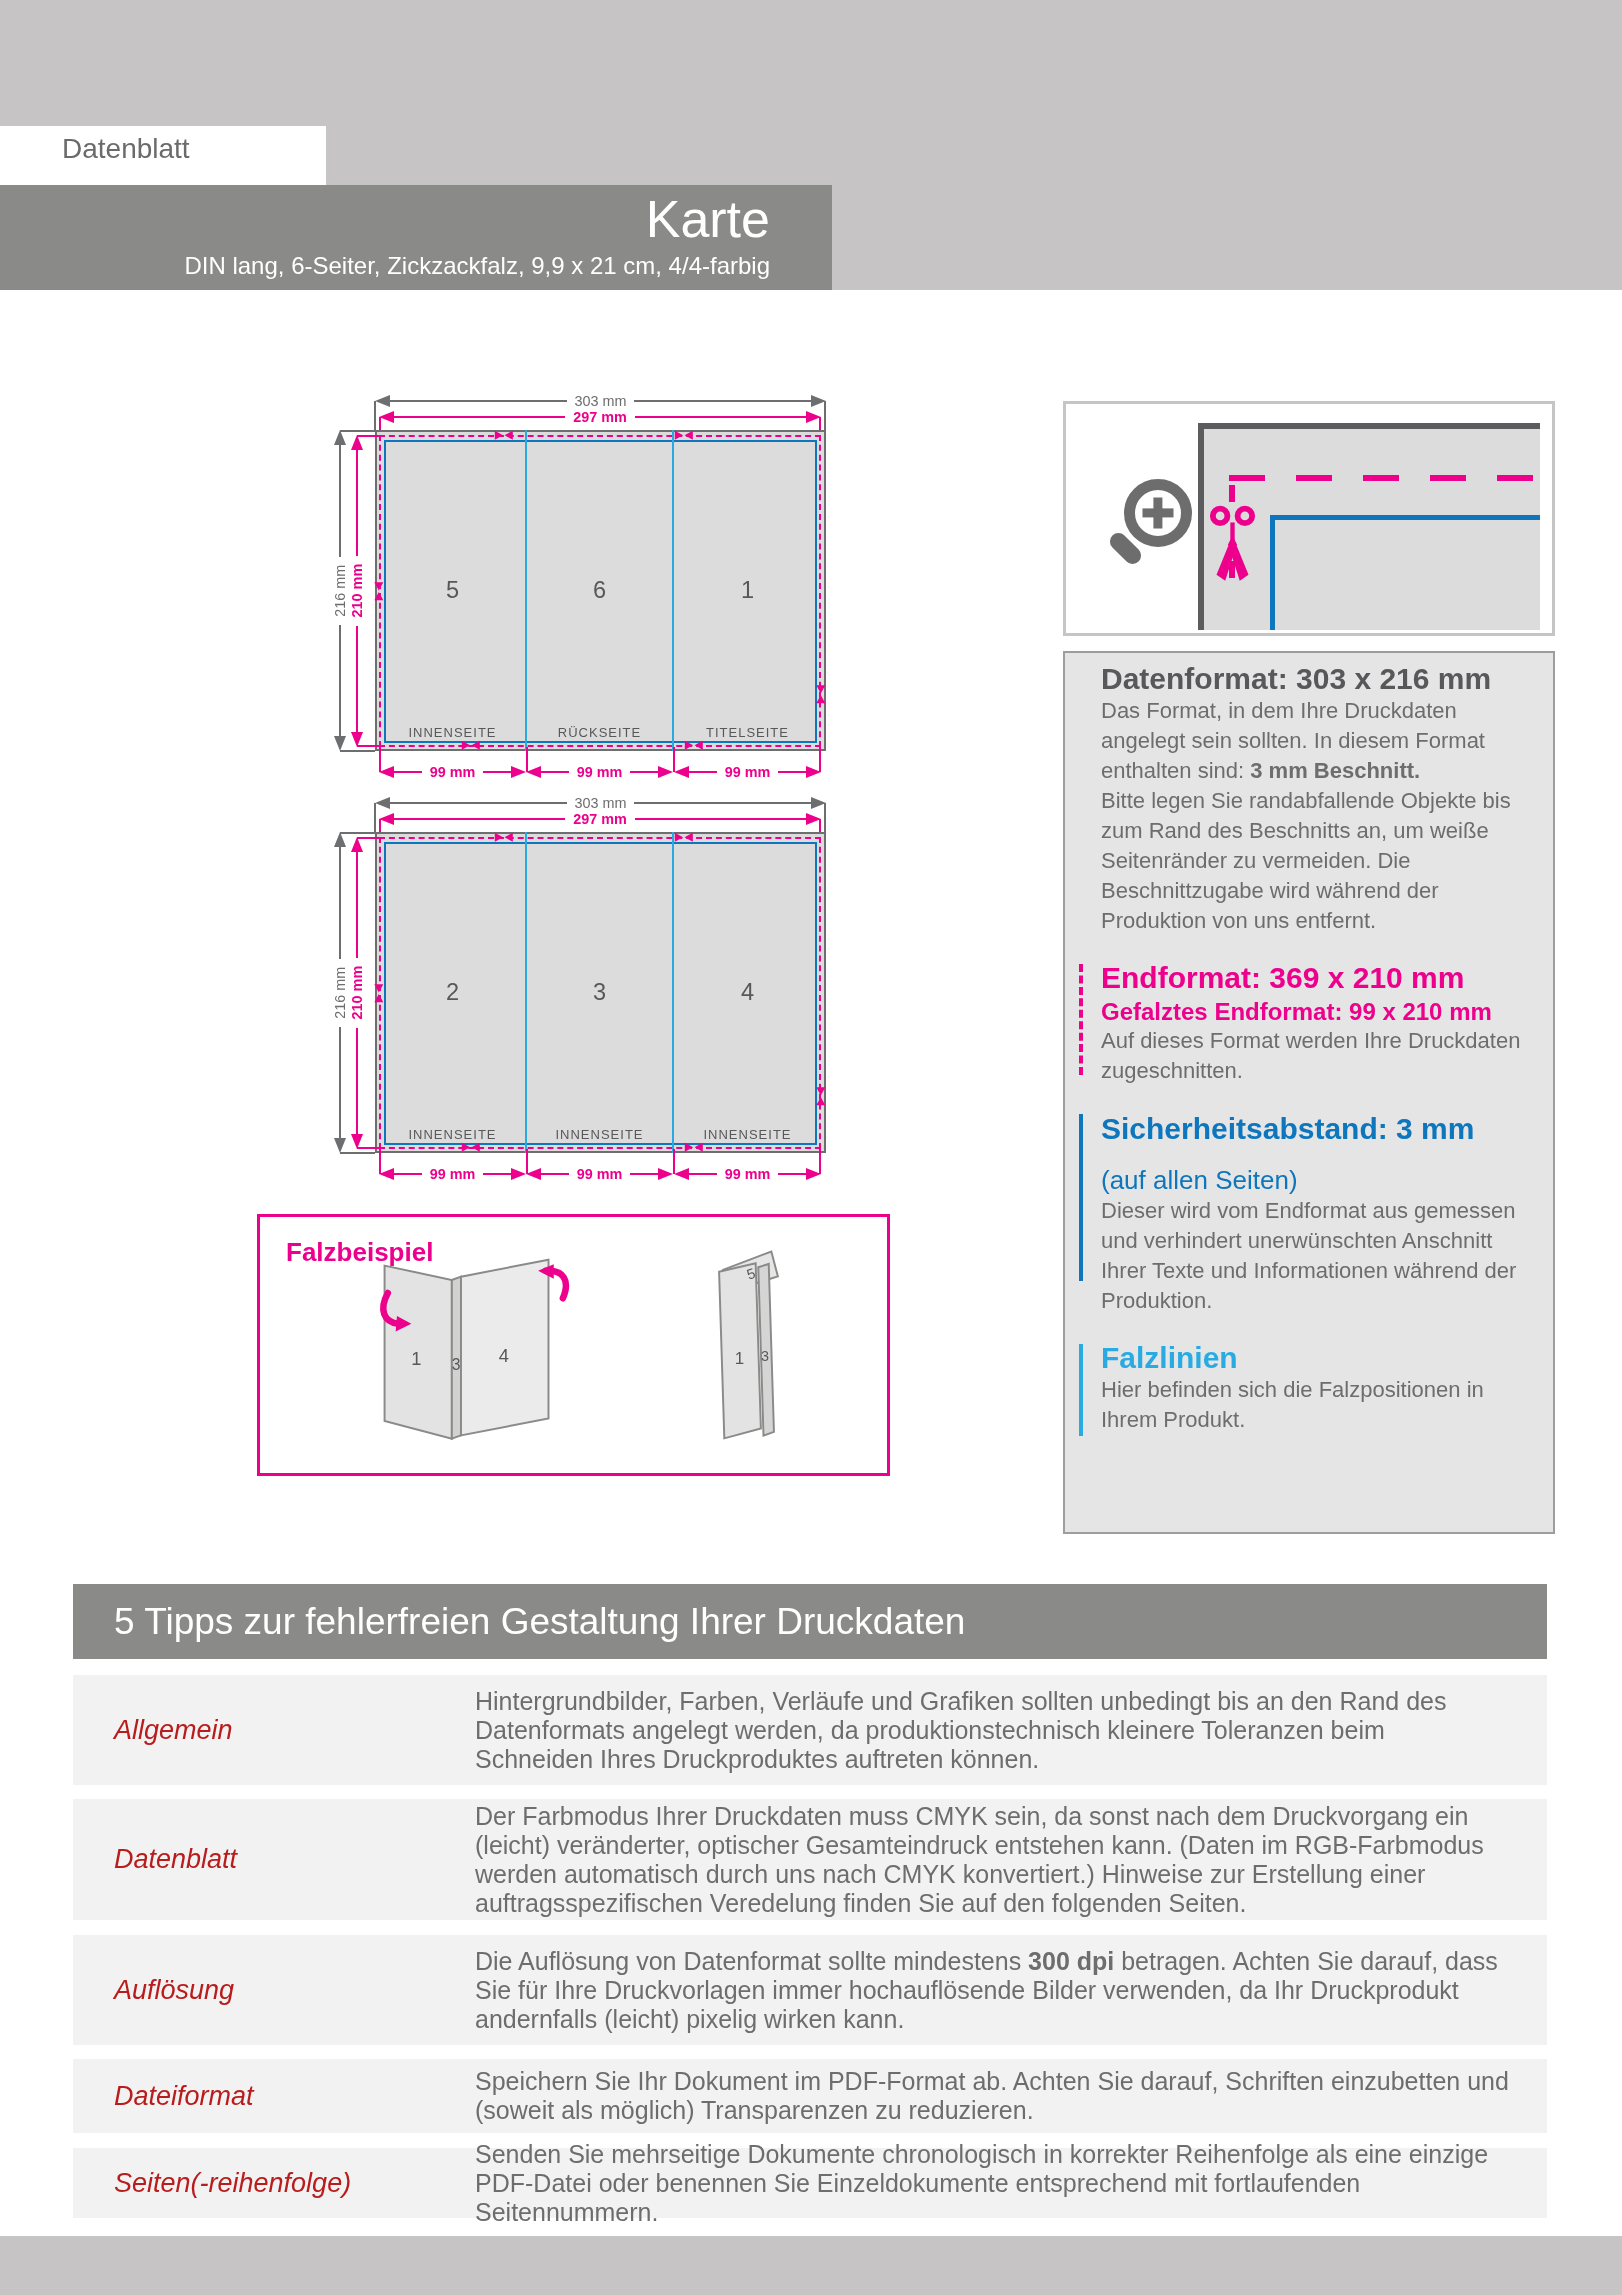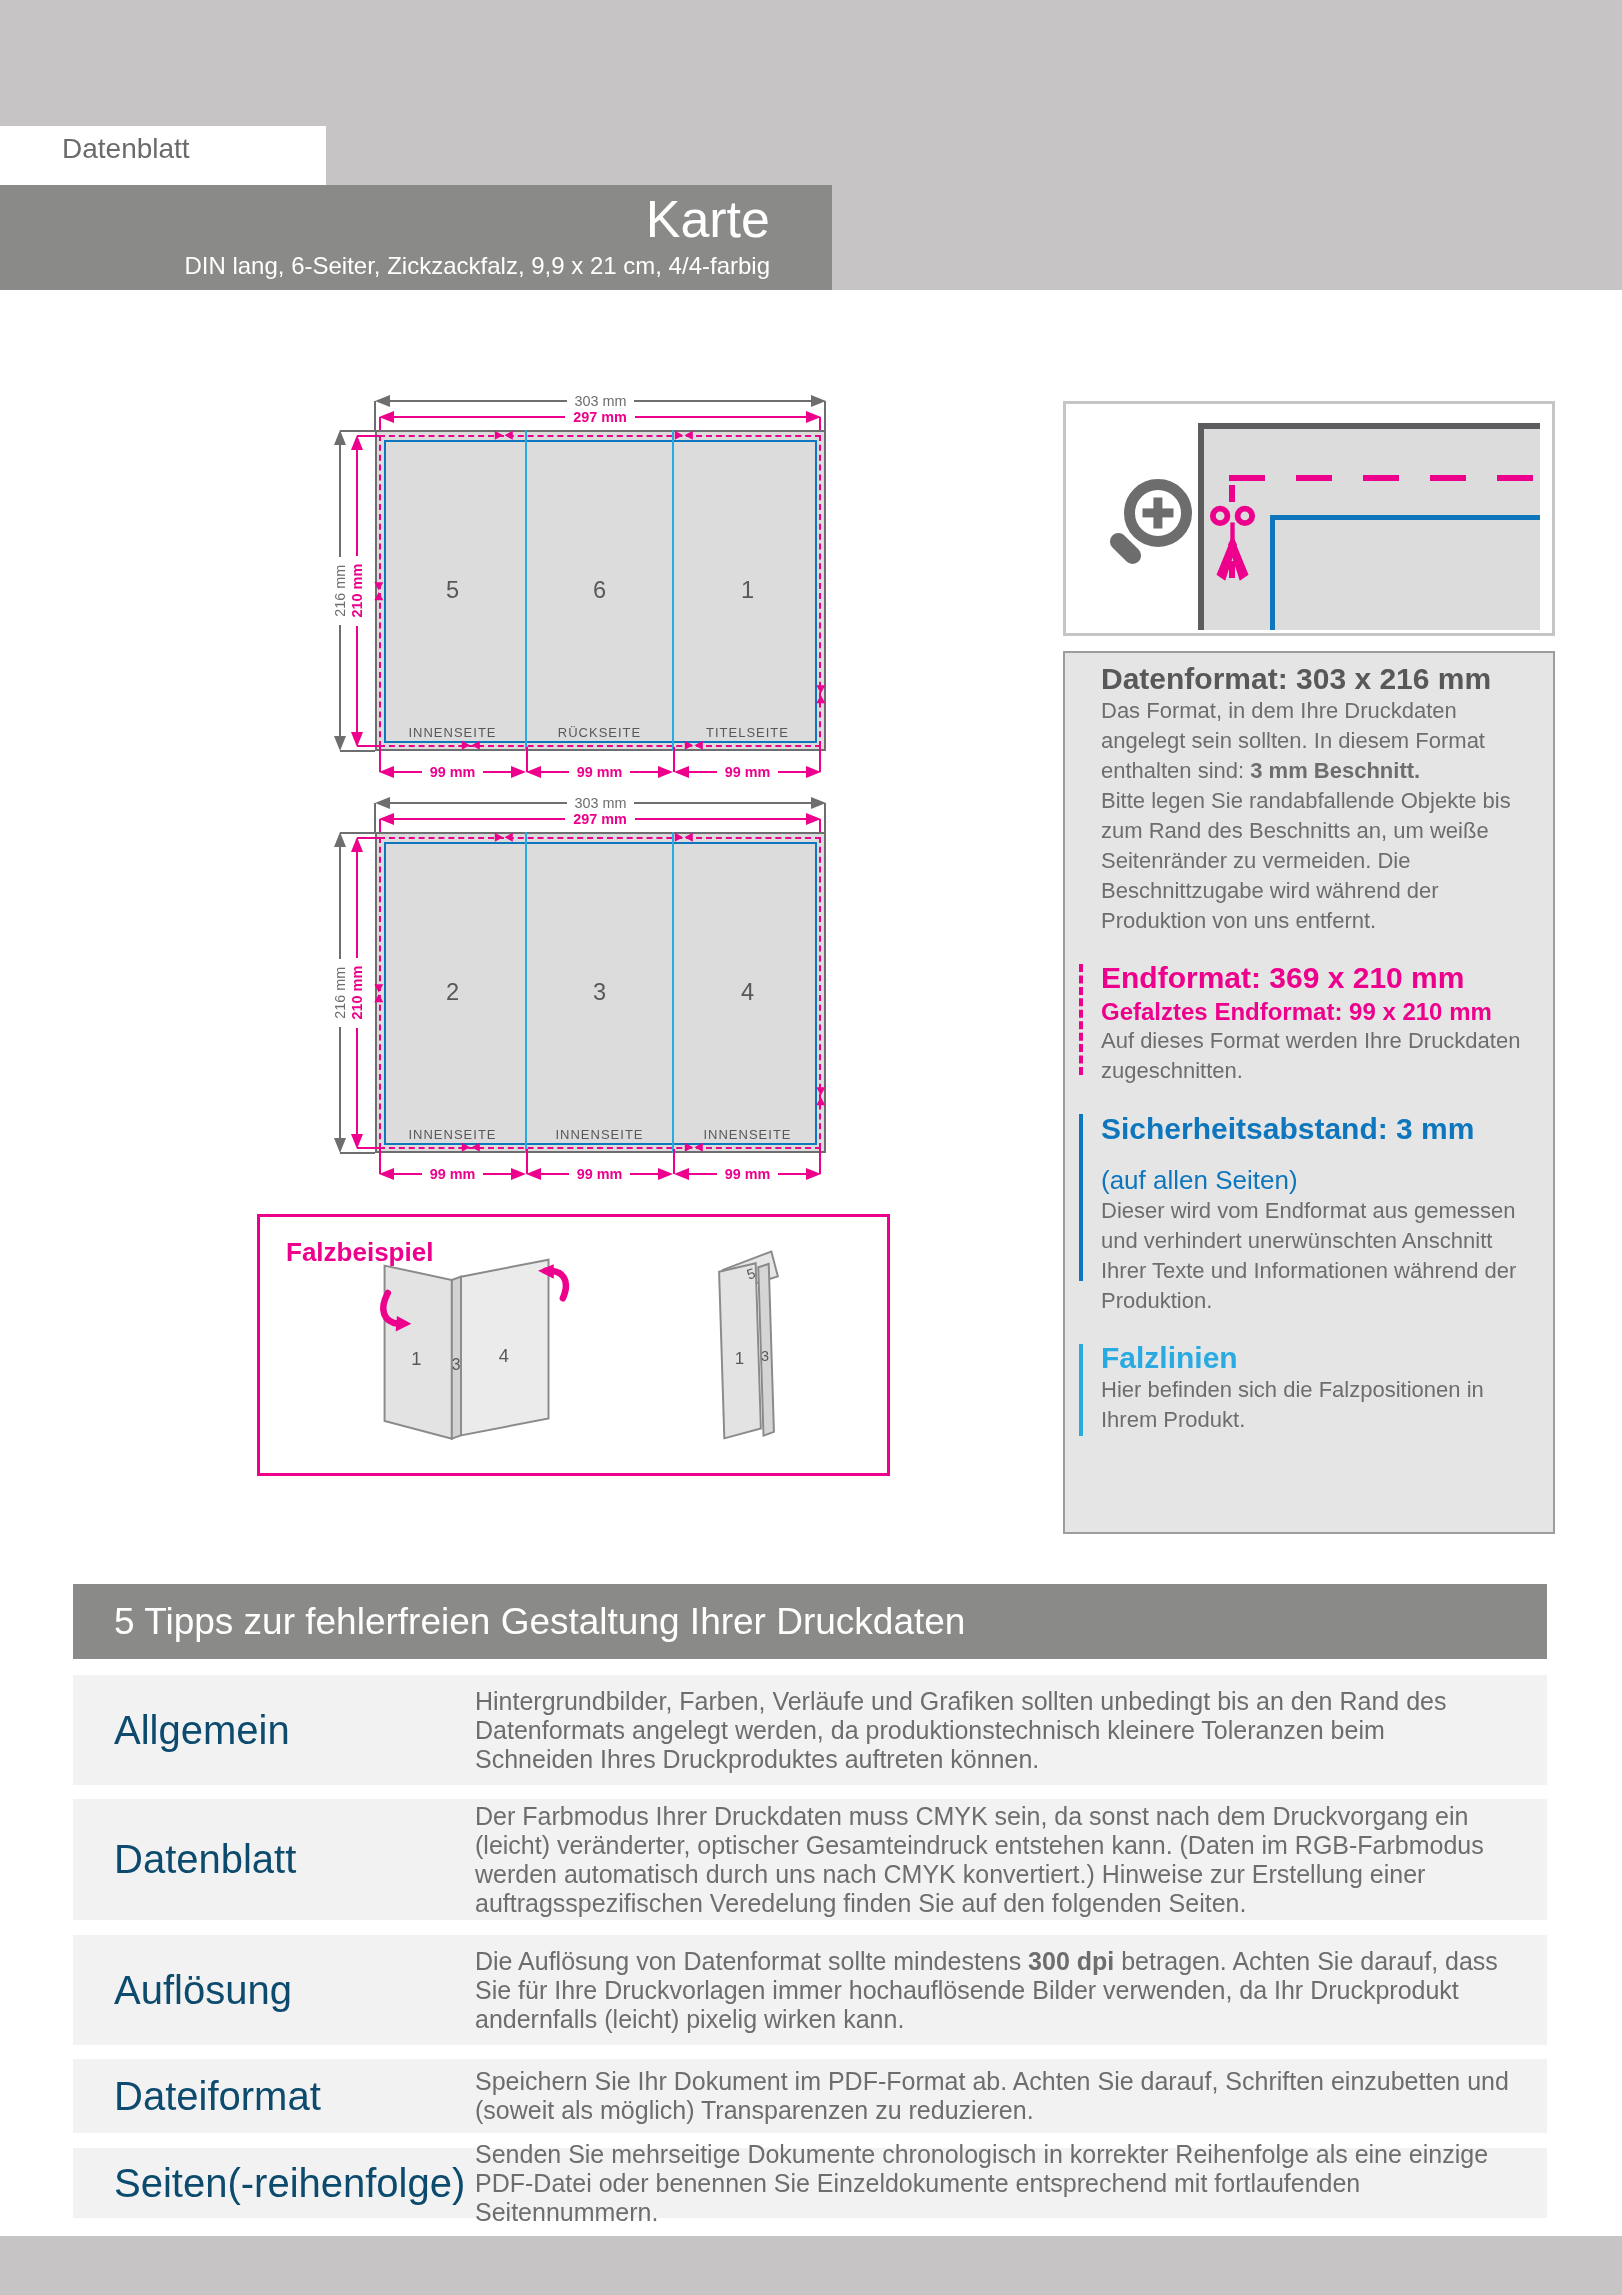--- a/index.html
+++ b/index.html
@@ -99,21 +99,21 @@
      border:3.3px solid #ec008c;box-sizing:border-box;}
   .falz-title{position:absolute;left:26px;top:19.6px;font-size:26px;font-weight:700;color:#ec008c;}
   .falz-svg1{position:absolute;left:108px;top:29.4px;width:216px;height:209px;}
   .falz-svg2{position:absolute;left:425px;top:27.5px;width:157px;height:209px;}
   
   .tips-title{position:absolute;left:73px;top:1584px;width:1474px;height:75px;background:#8a8a88;
      color:#ffffff;font-size:37px;line-height:75px;padding-left:41px;box-sizing:border-box;}
   .tip-row{position:absolute;left:73px;width:1474px;background:#f2f2f2;display:flex;align-items:center;}
   .tr1{top:1675px;height:110px}.tr2{top:1799px;height:121px}.tr3{top:1935px;height:110px}
   .tr4{top:2059px;height:74px}.tr5{top:2148px;height:70px}
-  .tip-label{width:402px;padding-left:41px;font-size:40px;color:#0c4a6e;flex-shrink:0;box-sizing:border-box;}
+  .tip-label{width:402px;padding-left:41px;font-size:27px;color:#b91c1c;flex-shrink:0;box-sizing:border-box;font-style:italic;}
   .tip-body{width:1034px;font-size:25px;line-height:1.16;color:#6d6d6d;}
   .footer{position:absolute;left:0;top:2236px;width:1623px;height:60px;background:#c6c4c5;}
   b{font-weight:700;}
 </style>
 </head>
 <body>
 
 <div class="header">
   <div class="datenblatt-box">
     <span>Datenblatt</span>

